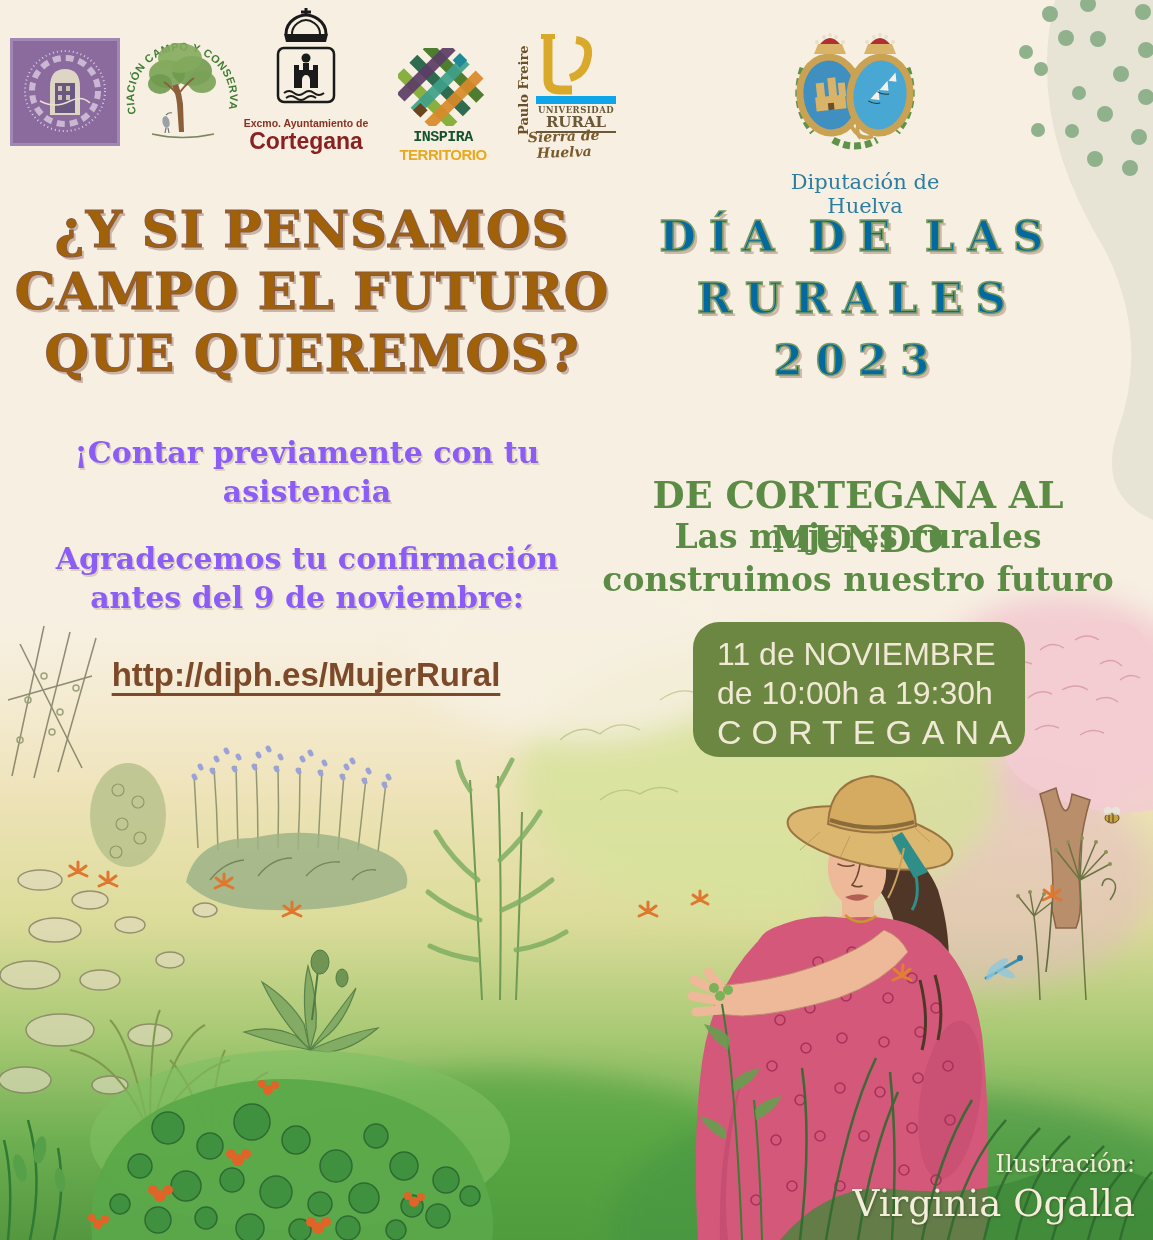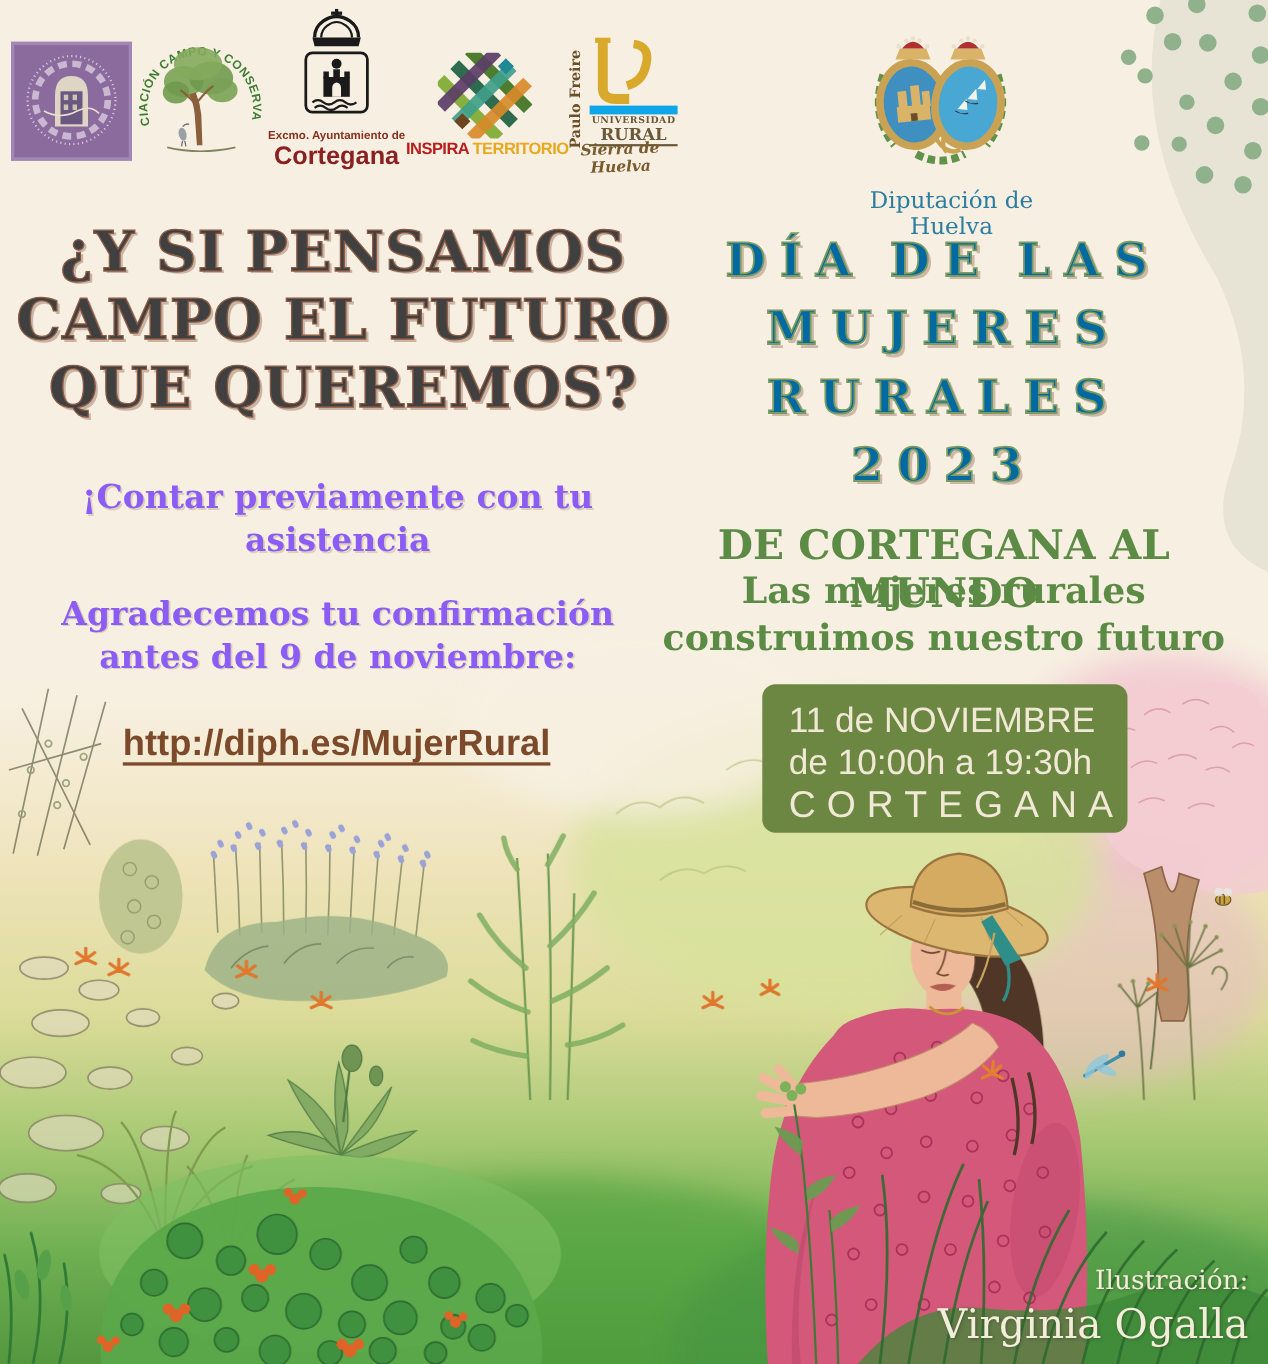--- a/index.html
+++ b/index.html
@@ -3,59 +3,59 @@
 <meta charset="utf-8">
 <style>
   html,body{margin:0;padding:0;background:#d8d4c8;}
   #poster{position:relative;width:1153px;height:1240px;background:#f7f0e2;overflow:hidden;
           font-family:"DejaVu Serif",serif;}
   #poster *{box-sizing:border-box;}
   .abs{position:absolute;}
 
   
   .headline{left:12px;top:198px;width:600px;text-align:center;font-weight:bold;
-            font-size:51px;line-height:62px;color:#404040;letter-spacing:1px;
+            font-size:51px;line-height:62px;color:#a16207;letter-spacing:1px;
             -webkit-text-stroke:1.2px #8a5a44;
             text-shadow:2.5px 2.5px 0 rgba(128,84,64,.38);}
   .note{left:2px;width:610px;text-align:center;font-weight:bold;font-size:30px;line-height:39px;
         color:#8b5cf6;text-shadow:1.5px 1.5px 0 #ddd0ba;}
   .note1{top:433px;} .note2{top:539px;}
   .linkrow{left:0;top:656px;width:612px;text-align:center;}
   .linkrow a{font-family:"Liberation Sans",sans-serif;font-weight:bold;font-size:33px;
              color:#7c4a2a;text-decoration:underline;text-decoration-thickness:3px;
              text-underline-offset:7px;}
 
   
   .title{left:600px;top:206px;width:516px;text-align:center;font-weight:bold;
          font-size:42px;line-height:62px;letter-spacing:13px;word-spacing:-6px;
          color:#0369a1;-webkit-text-stroke:1.6px #7c9b61;
          text-shadow:3px 3px 0 rgba(140,95,75,.38);}
   .subtitle{left:600px;top:473px;width:516px;text-align:center;font-weight:bold;
             font-size:37px;color:#5c8b45;}
   .tagline{left:600px;top:515px;width:516px;text-align:center;font-weight:bold;
            font-size:33px;line-height:43px;color:#5c8b45;}
-  .eventbox{left:693px;top:622px;width:332px;height:135px;background:#6c8742;border-radius:12px;
+  .eventbox{left:693px;top:622px;width:332px;height:135px;background:#6c8742;border-radius:26px;
             padding:13px 10px 0 24px;font-family:"Liberation Sans",sans-serif;color:#f1e9d6;}
   .eventbox .l{display:block;font-size:32px;line-height:39px;}
   .eventbox .place{font-size:34px;letter-spacing:10px;}
 
   .credit{right:18px;top:1146px;width:320px;text-align:right;color:#f4edda;
           text-shadow:1px 1px 3px rgba(50,70,35,.55);}
   .credit .c1{display:block;font-size:24px;line-height:36px;}
   .credit .c2{display:block;font-size:37px;line-height:44px;}
 
   
   .adela{left:10px;top:38px;width:110px;height:108px;background:#8b6b9d;border:3px solid #a286b4;}
   .cortx1{left:228px;top:117px;width:156px;text-align:center;color:#8a3020;
           font-family:"Liberation Sans",sans-serif;font-size:10.5px;font-weight:bold;}
   .cortx2{left:228px;top:128px;width:156px;text-align:center;color:#8a2020;
           font-family:"Liberation Sans",sans-serif;font-size:23px;font-weight:bold;}
   .inspl{left:368px;top:127px;width:150px;text-align:center;font-family:"Liberation Sans",sans-serif;
          font-size:15px;font-weight:bold;letter-spacing:-0.5px;}
-  .inspl .w1{color:#b91c1c;} .inspl .w2{color:#e8a81f;}
+  .inspl .w1{color:#14532d;font-family:Liberation Mono, monospace;} .inspl .w2{color:#e8a81f;}
   .pfvert{left:516px;top:45px;height:90px;writing-mode:vertical-rl;transform:rotate(180deg);
           font-size:13px;font-weight:bold;color:#6b4f28;}
   .urbox{left:536px;top:96px;width:80px;border-top:8px solid #0ea5e9;border-bottom:2px solid #6b5838;
          text-align:center;color:#6b5838;padding:1px 0;}
   .urbox .u1{display:block;font-size:8.5px;letter-spacing:.5px;font-weight:bold;}
   .urbox .u2{display:block;font-size:15px;font-weight:bold;line-height:15px;}
   .urscript{left:506px;top:128px;width:116px;text-align:center;font-style:italic;font-weight:bold;
             font-size:14px;color:#7a5a2c;transform:rotate(-2deg);}
   .dipcap{left:765px;top:170px;width:200px;text-align:center;font-size:21px;color:#2d7da0;}
 </style>
@@ -627,21 +627,20 @@
     <span style="display:block">Agradecemos tu confirmación</span>
     <span style="display:block">antes del 9 de noviembre:</span>
   </div>
 
   <div class="abs linkrow">
     <a href="#">http://diph.es/MujerRural</a>
   </div>
 
   <div class="abs title">
     <span style="display:block">DÍA DE LAS</span>
-    <span style="display:block">MUJERES</span>
     <span style="display:block">RURALES</span>
     <span style="display:block">2023</span>
   </div>
 
   <div class="abs subtitle">DE CORTEGANA AL MUNDO</div>
 
   <div class="abs tagline">
     <span style="display:block">Las mujeres rurales</span>
     <span style="display:block">construimos nuestro futuro</span>
   </div>

